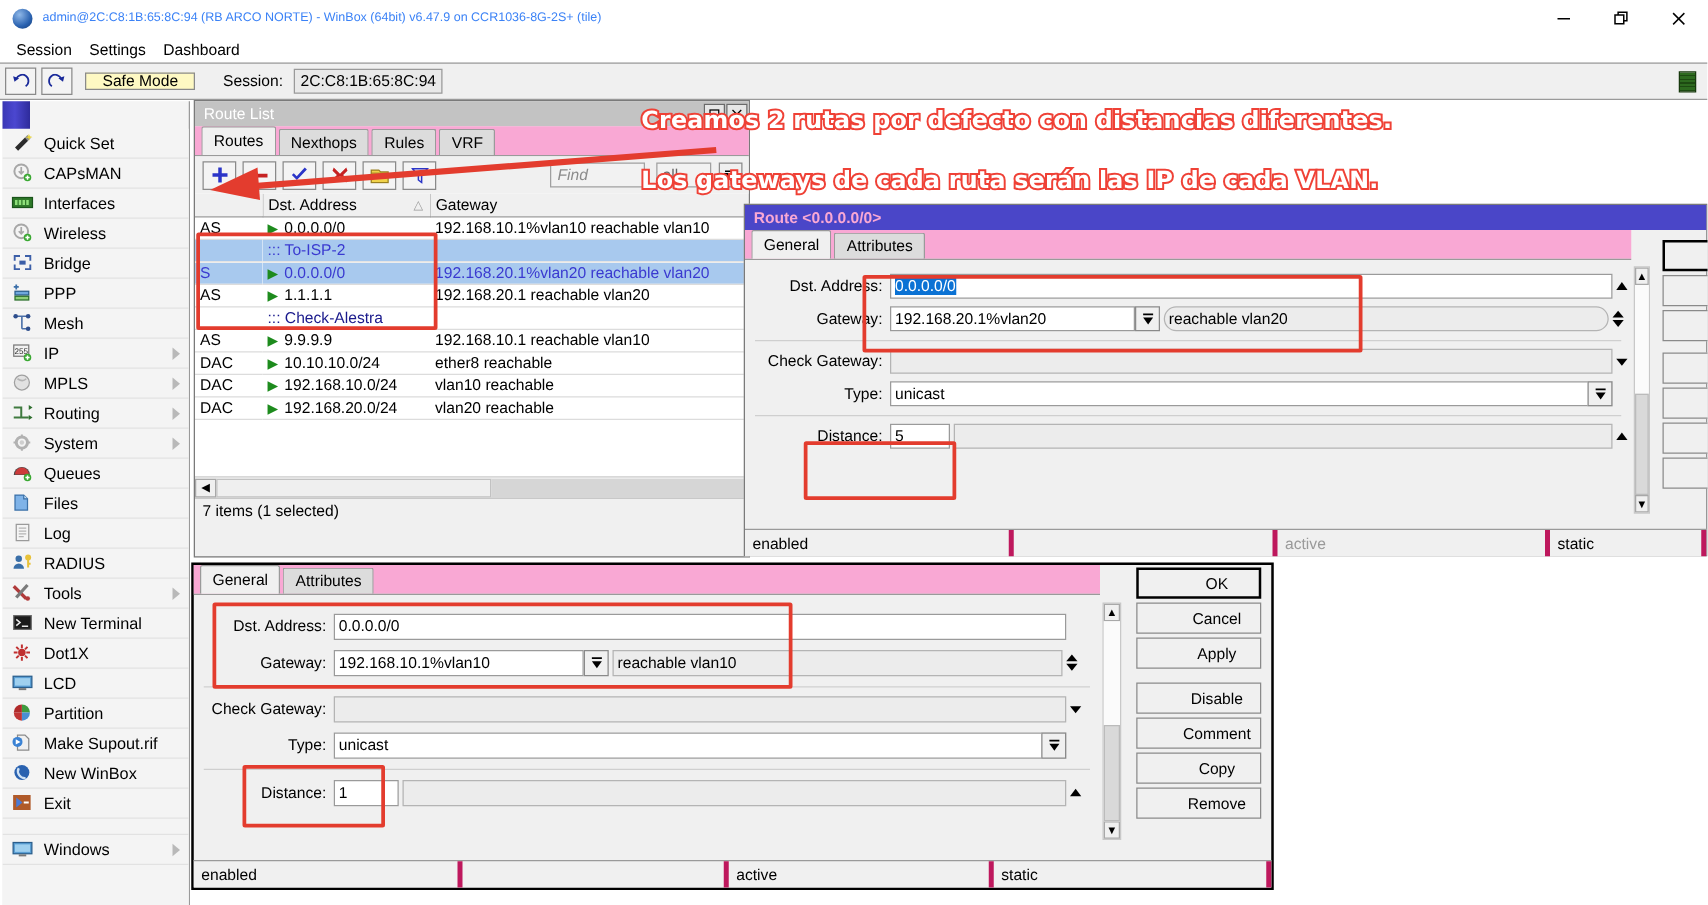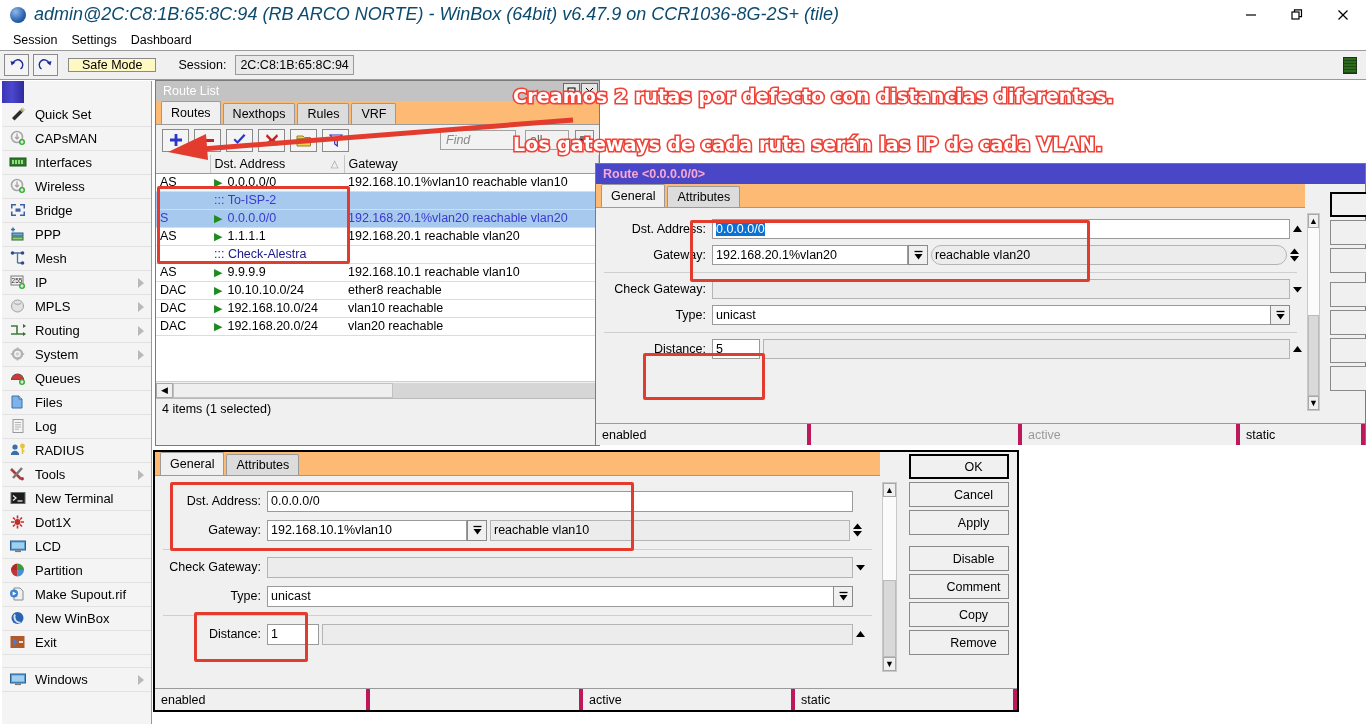--- a/index.html
+++ b/index.html
@@ -19,21 +19,21 @@
     position: absolute; left: 0; top: 0; width: 1366px; height: 29px;
     background: #ffffff;
     display: flex; align-items: center;
   }
   .os-title-icon {
     width: 16px; height: 16px; margin-left: 10px; margin-right: 8px;
     border-radius: 50%;
     background: radial-gradient(circle at 35% 30%, #8fb8e8 0%, #2a62b0 60%, #163a72 100%);
     flex: 0 0 auto;
   }
-  .os-title-text { font-size: 18px; color: #0c4a6e; white-space: nowrap; font-style: italic; }
+  .os-title-text { font-size: 10px; color: #3b82f6; white-space: nowrap; }
   .os-win-controls { margin-left: auto; display: flex; height: 29px; }
   .os-btn {
     width: 46px; height: 29px; display: flex; align-items: center; justify-content: center;
     font-size: 14px; color: #000; line-height: 1;
   }
   .os-btn svg { display:block; }
 
   
   .menubar {
     position: absolute; left: 0; top: 29px; width: 1366px; height: 21px;
@@ -104,21 +104,21 @@
   .win-title.gray { background: #c3c3c3; color: #ffffff; }
   .win-title.blue { background: #4a46c8; color: #f9a8d4; font-weight: bold; }
   .win-title-btns { margin-left: auto; display: flex; }
   .wtb {
     width: 17px; height: 16px; margin-right: 1px; background: #e6e6e6;
     border: 1px solid #6a6a6a; display: flex; align-items: center; justify-content: center;
     font-size: 10px; color: #000; line-height: 1;
   }
 
   
-  .tabs { display: flex; align-items: flex-end; height: 23px; padding-left: 5px; background: #fdba74; }
+  .tabs { display: flex; align-items: flex-end; height: 23px; padding-left: 5px; background: #f9a8d4; }
   .tab {
     height: 21px; padding: 0 9px; display: flex; align-items: center;
     font-size: 12.5px; border: 1px solid #9a9a9a; border-bottom: none;
     background: #dcdcdc; margin-right: 2px; border-radius: 2px 2px 0 0;
   }
   .tab.active { background: #f0f0f0; height: 23px; position: relative; z-index: 2; }
   .tabs-underline { height: 1px; background: #9a9a9a; }
 
   
   .rl-toolbar { height: 30px; display: flex; align-items: center; padding-left: 6px; gap: 5px; background: #f0f0f0; }
@@ -676,21 +676,21 @@
       </table>
     </div>
 
     <div class="hscroll">
       <div class="arrowbox">◀</div>
       <div class="thumb" style="width:220px;"></div>
       <div class="track"></div>
     </div>
 
     <div class="statusbar">
-      <span>4 items (1 selected)</span>
+      <span>7 items (1 selected)</span>
     </div>
   </div>
 
   <div class="win" style="left:595px; top:163px; width:771px; height:282px; border:1px solid #7a7a7a;">
     <div class="win-title blue">
       <span>Route &lt;0.0.0.0/0&gt;</span>
     </div>
 
     <div style="display:flex; height:239px;">
       <div style="flex:1 1 auto; display:flex; flex-direction:column;">

